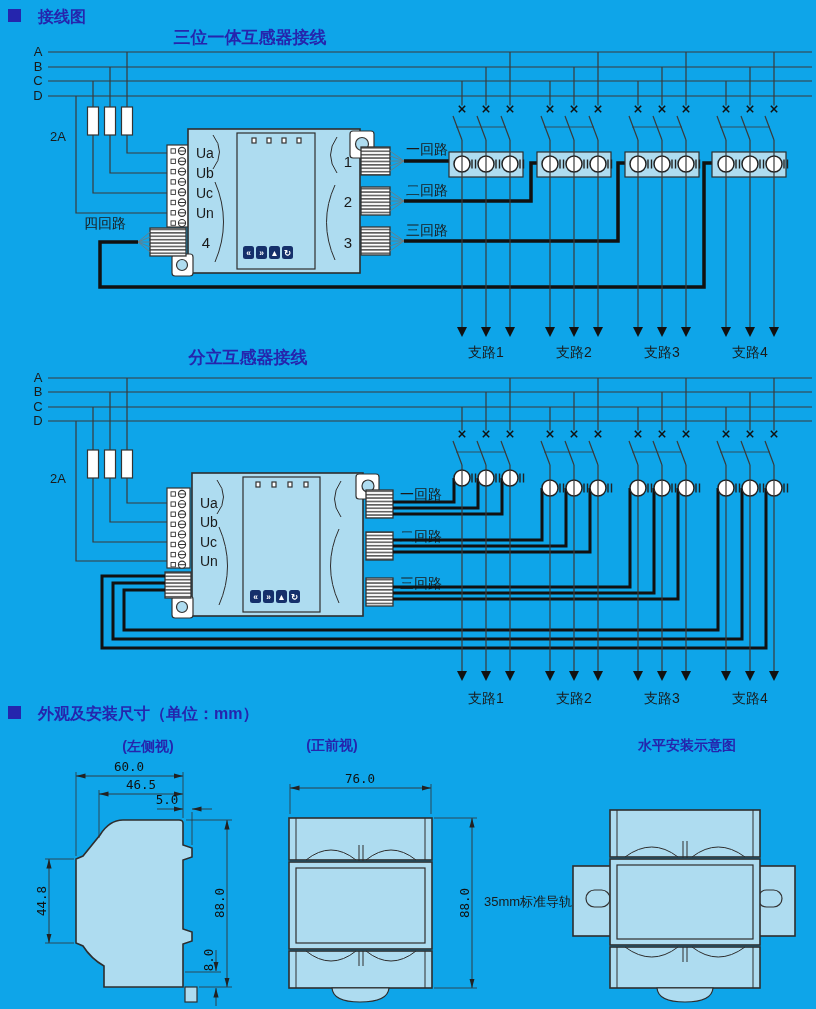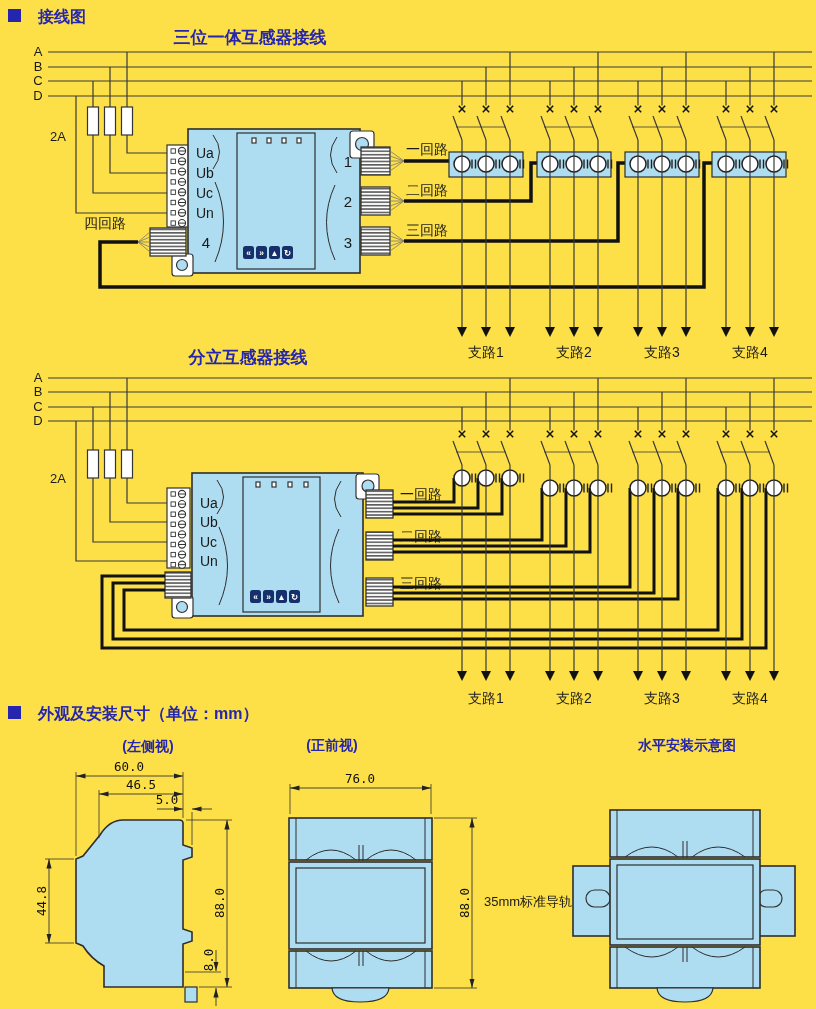--- a/index.html
+++ b/index.html
@@ -1,16 +1,16 @@
 <!DOCTYPE html>
 <html><head>
 <meta charset="utf-8">
 <style>
   html,body{margin:0;padding:0;background:#fff;}
-  #stage{position:relative;width:816px;height:1009px;background:#fde047;overflow:hidden;}
+  #stage{position:relative;width:816px;height:1009px;background:#0ea5e9;overflow:hidden;}
   svg{position:absolute;left:0;top:0;}
   svg text{font-family:"Liberation Sans",sans-serif;fill:#1a1a1a;}
   .title{fill:#2525ad;font-weight:bold;font-size:17px;}
   .hdr{fill:#2525ad;font-weight:bold;font-size:16px;}
   .sub{fill:#2525ad;font-weight:bold;font-size:14px;}
   .lbl{font-size:14px;}
   .lbl13{font-size:13px;}
   .prt{font-size:15px;}
   .btn{fill:#ffffff;font-size:8.5px;font-weight:bold;}
   .dim{font-family:"DejaVu Sans Mono","Liberation Mono",monospace;font-size:12.5px;fill:#111;}

